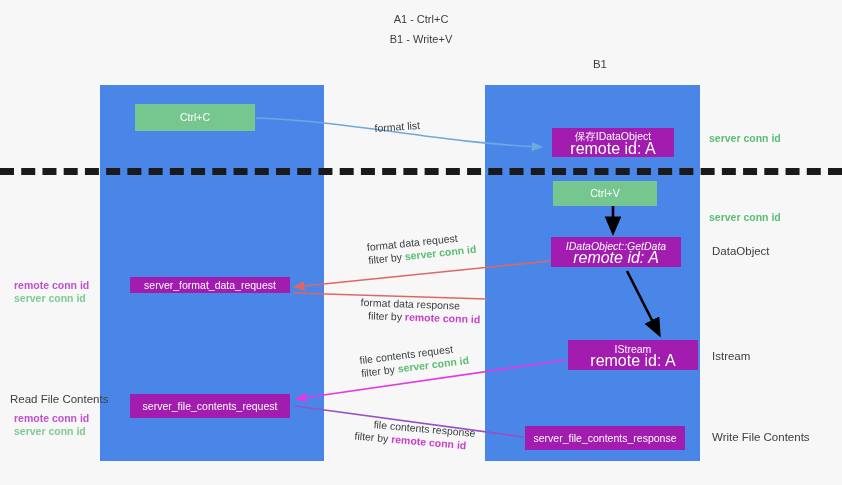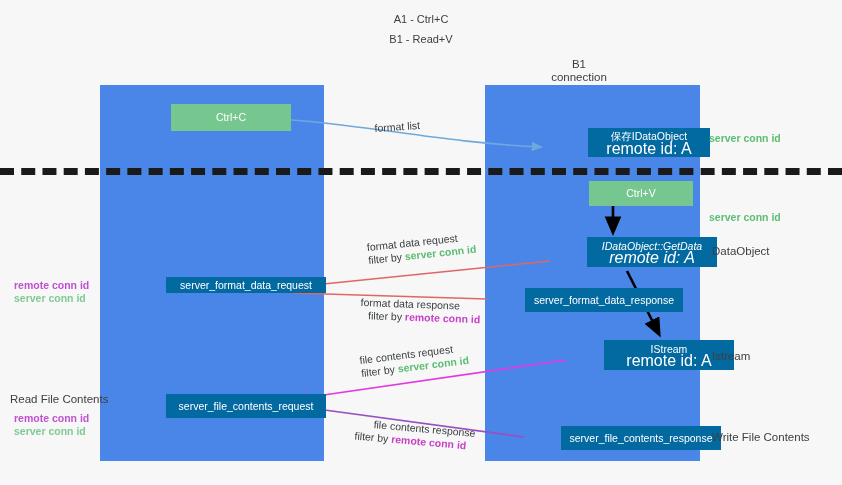--- a/index.html
+++ b/index.html
@@ -26,24 +26,23 @@
 
   
   .lane{position:absolute;background:#4a86e8;}
 
   
   .box{
     position:absolute;box-sizing:border-box;
     display:flex;flex-direction:column;align-items:center;justify-content:center;
     color:#ffffff;font-size:10.5px;line-height:12.5px;text-align:left;
     padding:2px 4px;
-    margin-left:36px;
   }
   .box.green{background:#76c68f;}
-  .box.orange{background:#0369a1;}
+  .box.orange{background:#a21caf;}
   .box .l2{font-size:16px;}
 
   
   .dashed{
     position:absolute;left:0;top:168px;width:842px;height:0;
     border-top:7px dashed #1a1a1a;
   }
 
   
   .lbl{position:absolute;font-size:10.5px;line-height:13px;color:#3c4043;white-space:nowrap;}
@@ -57,28 +56,27 @@
 
   svg.edges{position:absolute;left:0;top:0;width:842px;height:485px;pointer-events:none;}
 </style>
 </head>
 <body>
 
 <div id="stage">
 
   <div class="title">
     <div>A1 - Ctrl+C</div>
-    <div>B1 - Read+V</div>
+    <div>B1 - Write+V</div>
   </div>
 
   <div class="col-head" style="left:130px;top:58px;width:130px;">
   </div>
-  <div class="col-head" style="left:514px;top:58px;width:130px;">
+  <div class="col-head" style="left:535px;top:58px;width:130px;">
     <div>B1</div>
-    <div>connection</div>
   </div>
 
   <div class="lane" style="left:100px;top:85px;width:224px;height:376px;"></div>
   <div class="lane" style="left:485px;top:85px;width:215px;height:376px;"></div>
 
   <svg class="edges" viewBox="0 0 842 485">
     <defs>
       <marker id="ah-blue" markerWidth="8" markerHeight="8" refX="6.5" refY="3" orient="auto">
         <path d="M0,0 L7,3 L0,6 z" fill="#6fa8dc"></path>
       </marker>
@@ -131,23 +129,20 @@
 
   <div class="box orange" style="left:568px;top:340px;width:130px;height:30px;">
     <span>IStream</span>
     <span class="l2">remote id: A</span>
   </div>
 
   <div class="box orange" style="left:130px;top:277px;width:160px;height:16px;">
     <span>server_format_data_request</span>
   </div>
 
-  <div class="box orange" style="left:489px;top:288px;width:158px;height:24px;">
-    <span>server_format_data_response</span>
-  </div>
 
   <div class="box orange" style="left:130px;top:394px;width:160px;height:24px;">
     <span>server_file_contents_request</span>
   </div>
 
   <div class="box orange" style="left:525px;top:426px;width:160px;height:24px;">
     <span>server_file_contents_response</span>
   </div>
 
   <div class="dashed"></div>

